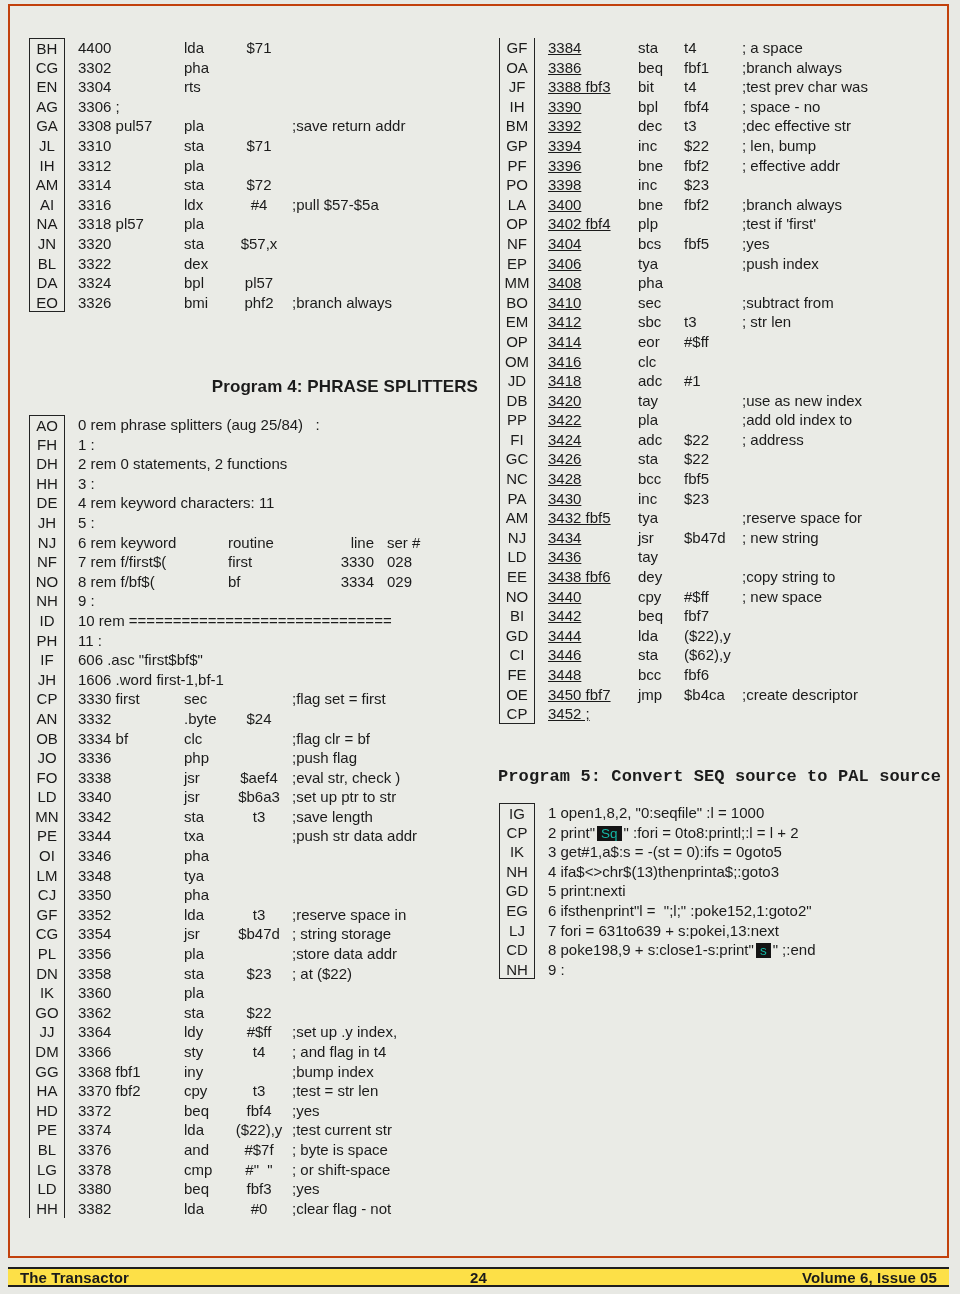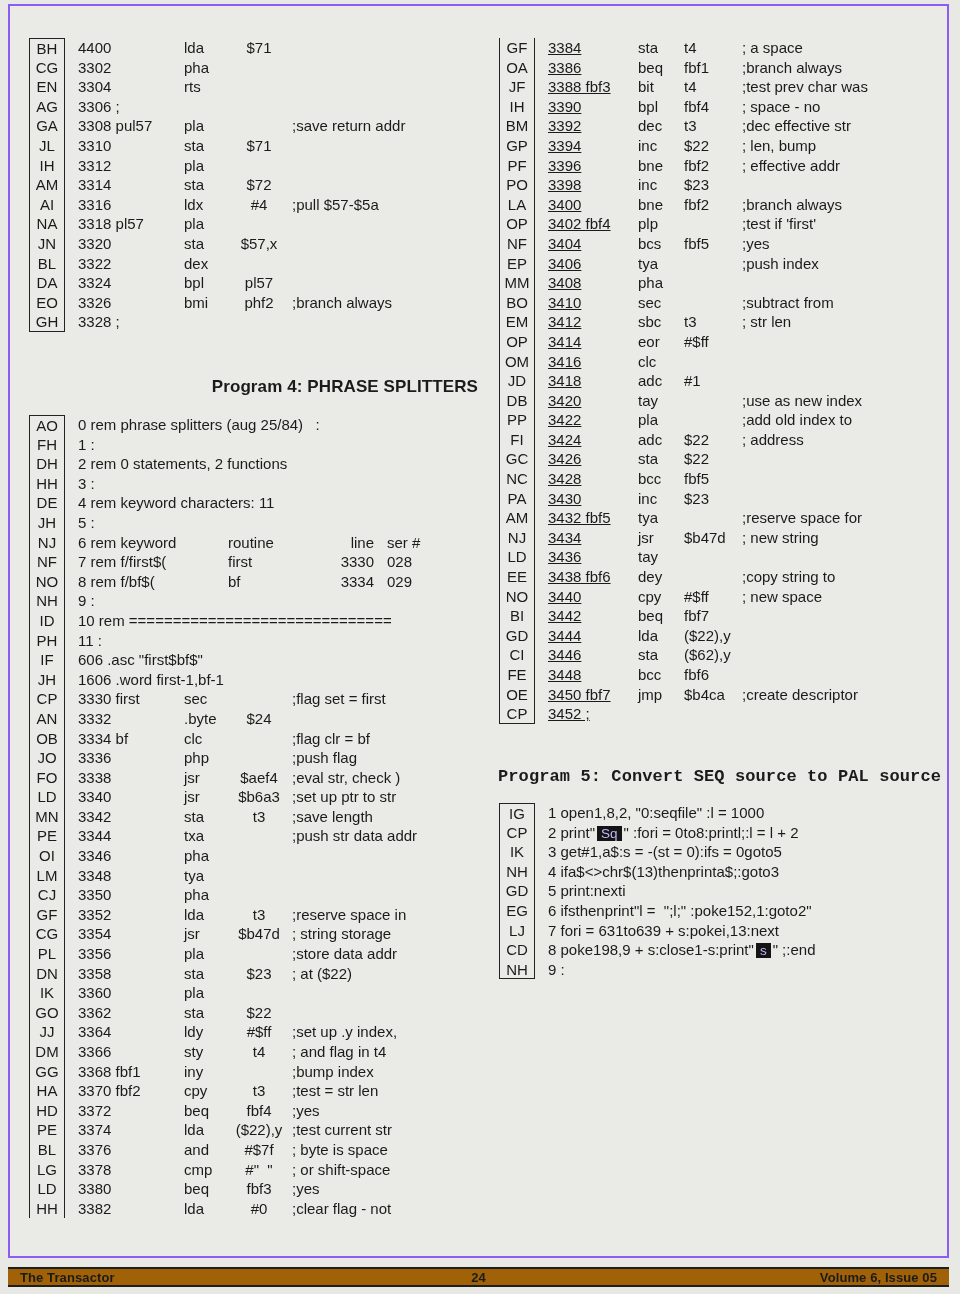--- a/index.html
+++ b/index.html
@@ -7,21 +7,21 @@
   body {
     position:relative;
     background:#e8e9e4;
     font-family:"Liberation Sans", sans-serif;
     color:#1b1b1b;
     overflow:hidden;
   }
   .frame {
     position:absolute; left:8px; top:4px;
     width:941px; height:1254px;
-    border:2px solid #8b5cf6;
+    border:2px solid #c2410c;
     background:#eaebe6;
   }
   .listing { position:absolute; }
   .row {
     display:flex;
     height:19.6px; line-height:19.6px;
     font-size:15px;
     white-space:pre;
     align-items:stretch;
   }
@@ -38,42 +38,42 @@
   .colL .addr { min-width:106px; }
   .colL .op   { min-width:34px;  margin-right:8px; }
   .colL .arg  { min-width:66px;text-align:center; }
   .colR .addr { min-width:90px;text-decoration:underline; }
   .colR .op   { min-width:38px;  margin-right:8px; }
   .colR .arg  { min-width:58px; }
   .t0 { min-width:137px; }
   .t1 { min-width:80px; }
   .t2 { min-width:53px;text-align:right; }
   .rv {
-    background:#141414; color:#c4b5fd;
+    background:#141414; color:#14b8a6;
     padding:0 4px; margin:0 2px;
     font-size:13.5px;
   }
   .ptitle {
     position:absolute;
     text-align:right;
     font-weight:bold;
     font-size:17px;
     letter-spacing:0.1px;
   }
   #title4 { left:10px;  width:458px; top:371px; }
   #title5 { left:481px; width:450px; top:761px;font-family:Liberation Mono, monospace; }
   .footer {
     position:absolute; left:8px; top:1267px;
     width:941px; height:20px;
     border-top:2px solid #1e1e1e;
     border-bottom:2px solid #1e1e1e;
-    background:#a16207;
+    background:#fde047;
     display:flex; align-items:center;
     padding:0 12px;
-    font-weight:bold; font-size:13px;
+    font-weight:bold; font-size:15px;
     letter-spacing:0.1px;
   }
   .f-center { position:absolute; left:50%; transform:translateX(-50%); }
   .f-right { margin-left:auto; }
 </style>
 </head>
 <body>
 
 <div class="frame">
 
@@ -85,21 +85,20 @@
       <div class="row"><span class="cs">GA</span><span class="addr">3308 pul57</span><span class="op">pla</span><span class="arg"></span><span class="cmt">;save return addr</span></div>
       <div class="row"><span class="cs">JL</span><span class="addr">3310</span><span class="op">sta</span><span class="arg">$71</span><span class="cmt"></span></div>
       <div class="row"><span class="cs">IH</span><span class="addr">3312</span><span class="op">pla</span><span class="arg"></span><span class="cmt"></span></div>
       <div class="row"><span class="cs">AM</span><span class="addr">3314</span><span class="op">sta</span><span class="arg">$72</span><span class="cmt"></span></div>
       <div class="row"><span class="cs">AI</span><span class="addr">3316</span><span class="op">ldx</span><span class="arg">#4</span><span class="cmt">;pull $57-$5a</span></div>
       <div class="row"><span class="cs">NA</span><span class="addr">3318 pl57</span><span class="op">pla</span><span class="arg"></span><span class="cmt"></span></div>
       <div class="row"><span class="cs">JN</span><span class="addr">3320</span><span class="op">sta</span><span class="arg">$57,x</span><span class="cmt"></span></div>
       <div class="row"><span class="cs">BL</span><span class="addr">3322</span><span class="op">dex</span><span class="arg"></span><span class="cmt"></span></div>
       <div class="row"><span class="cs">DA</span><span class="addr">3324</span><span class="op">bpl</span><span class="arg">pl57</span><span class="cmt"></span></div>
       <div class="row"><span class="cs">EO</span><span class="addr">3326</span><span class="op">bmi</span><span class="arg">phf2</span><span class="cmt">;branch always</span></div>
-      <div class="row"><span class="cs">GH</span><span class="addr">3328 ;</span><span class="op"></span><span class="arg"></span><span class="cmt"></span></div>
     </div>
 
   <div class="ptitle" id="title4">Program 4: PHRASE SPLITTERS</div>
 
   <div class="listing colL cap-top" style="left:19px; top:409px;">
       <div class="row"><span class="cs">AO</span><span class="free">0 rem phrase splitters (aug 25/84)   :</span></div>
       <div class="row"><span class="cs">FH</span><span class="free">1 :</span></div>
       <div class="row"><span class="cs">DH</span><span class="free">2 rem 0 statements, 2 functions</span></div>
       <div class="row"><span class="cs">HH</span><span class="free">3 :</span></div>
       <div class="row"><span class="cs">DE</span><span class="free">4 rem keyword characters: 11</span></div>

